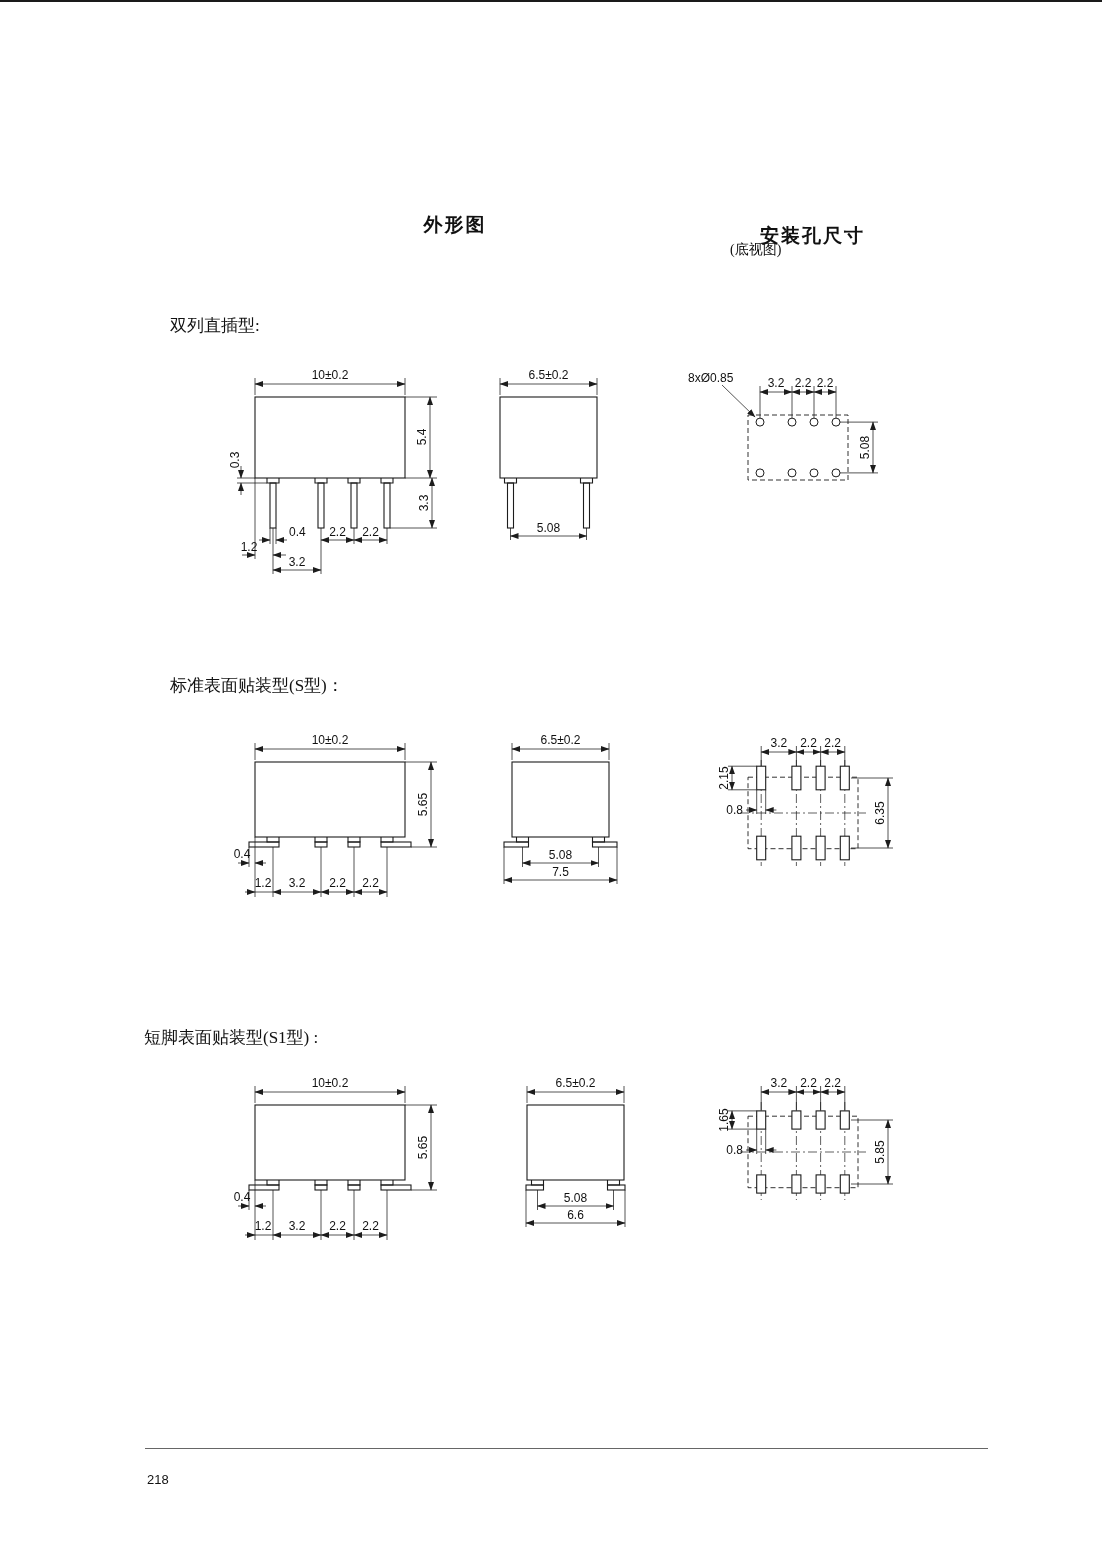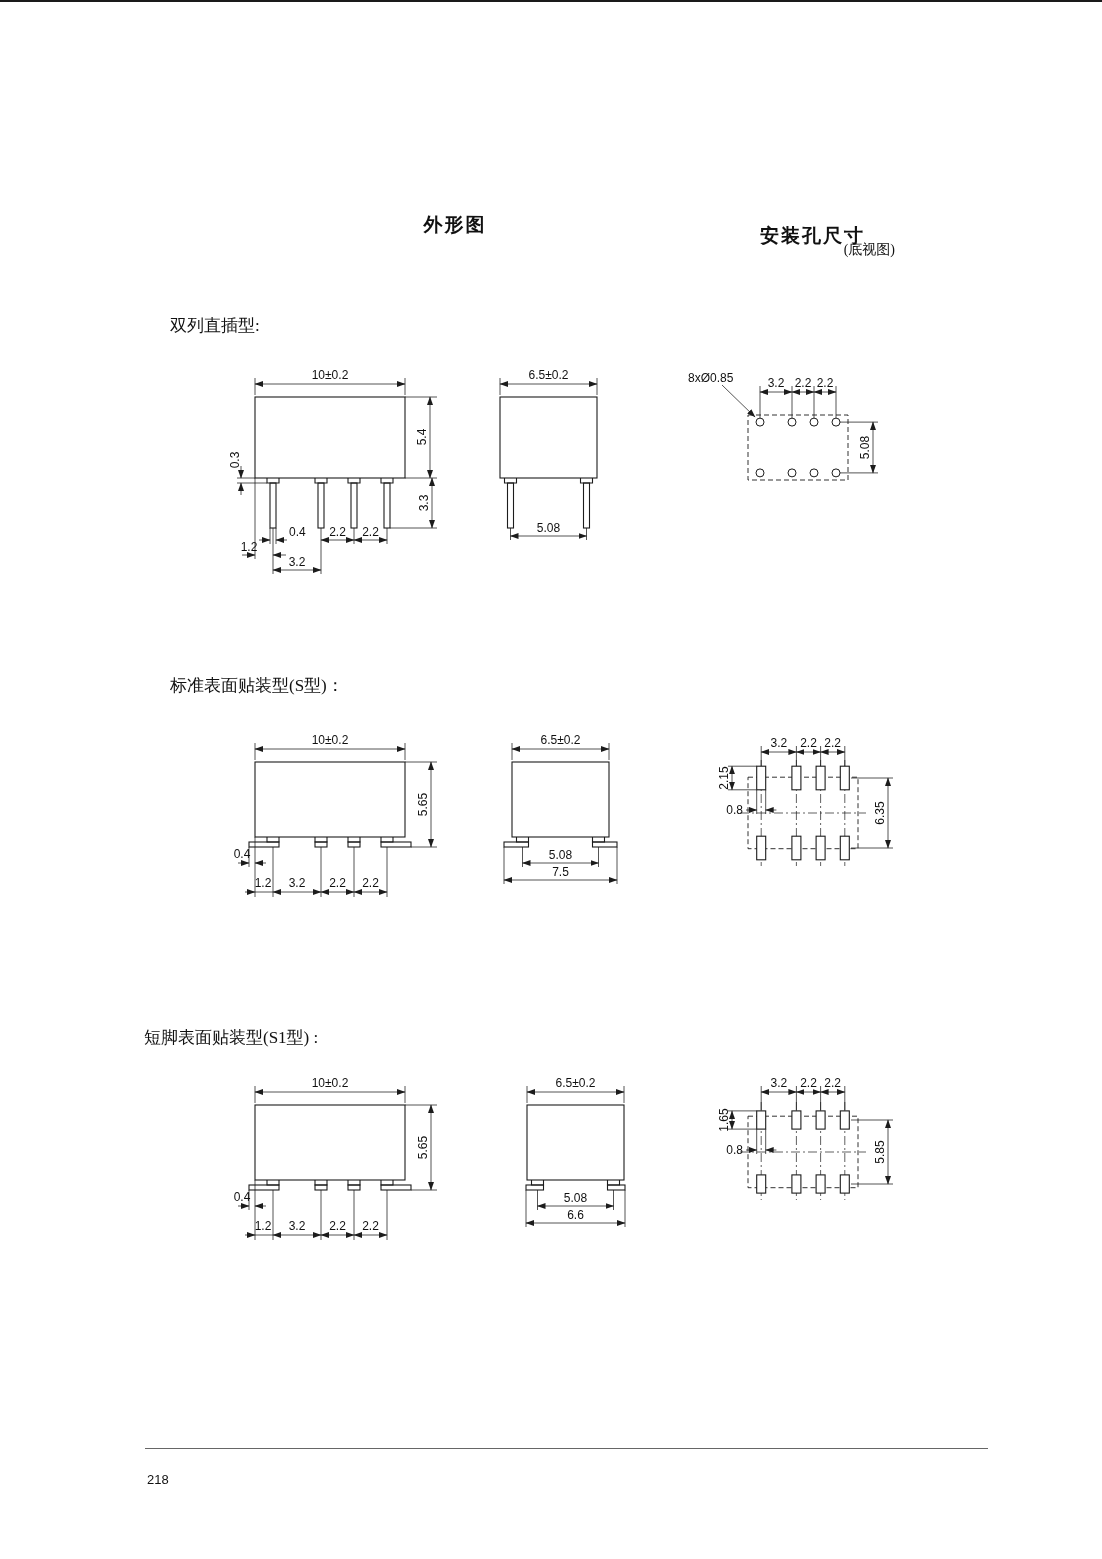--- a/index.html
+++ b/index.html
@@ -3,21 +3,21 @@
 <meta charset="utf-8">
 <style>
   *{margin:0;padding:0;box-sizing:border-box}
   html,body{background:#ffffff}
   body{font-family:"Liberation Sans",sans-serif;color:#111}
   .page{position:relative;width:1102px;height:1559px;background:#fff;border-top:2px solid #1a1a1a;overflow:hidden}
   .header-bar{position:absolute;left:143px;top:140px;width:845px;height:42px;background:#c2efee}
   .header-title{position:absolute;left:10px;top:0;height:42px;line-height:42px;font-size:21px;font-weight:bold;letter-spacing:2px}
   .unit-label{position:absolute;right:8px;bottom:4px;font-size:15px}
   .col-header{position:absolute;font-size:19px;font-weight:bold;text-align:center;letter-spacing:2px}
-  .col-sub{position:absolute;font-size:14px;text-align:right;font-family:"Liberation Serif",serif}
+  .col-sub{position:absolute;font-size:14px;text-align:left;font-family:"Liberation Serif",serif}
   .sec-label{position:absolute;font-size:17px;font-family:Liberation Serif, serif}
   svg.draw{position:absolute;overflow:visible}
   svg text{font-family:"Liberation Sans",sans-serif;font-size:12px;fill:#111}
   .ln{fill:none;stroke:#1c1c1c;stroke-width:1.1}
   .thin{fill:none;stroke:#1c1c1c;stroke-width:0.75}
   .dash{fill:none;stroke:#1c1c1c;stroke-width:0.9;stroke-dasharray:5 3}
   .cl{fill:none;stroke:#1c1c1c;stroke-width:0.7;stroke-dasharray:9 3 2 3}
   .hole{fill:#fff;stroke:#1c1c1c;stroke-width:1}
   .pad{fill:#fff;stroke:#1c1c1c;stroke-width:1.1}
   .footer-line{position:absolute;left:145px;top:1446px;width:843px;border-top:1px solid #666}

